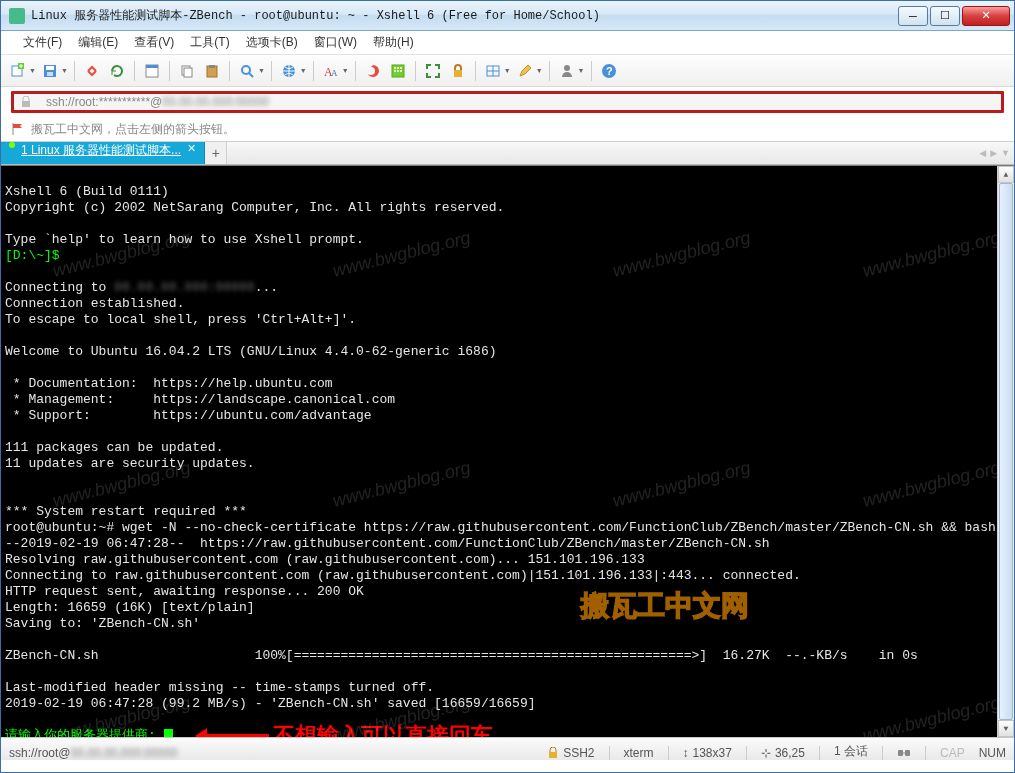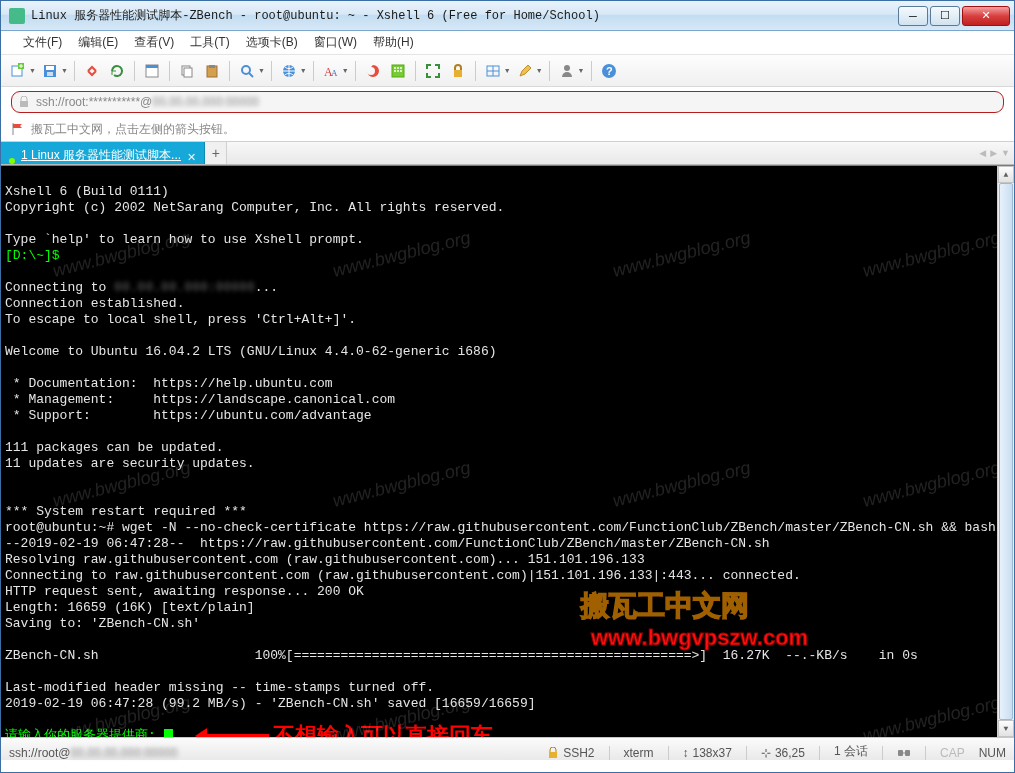--- a/index.html
+++ b/index.html
@@ -14,28 +14,28 @@
 .menubar { height:24px; background:#fff; display:flex; align-items:center; padding:0 16px; gap:4px; border-bottom:1px solid #e4e4e4; }
 .menu-item { padding:2px 6px; color:#333; cursor:default; }
 
 .toolbar { height:32px; background:linear-gradient(to bottom,#fdfdfd,#f0f0f0); display:flex; align-items:center; padding:0 6px; gap:3px; border-bottom:1px solid #d9d9d9; }
 .tb-btn { width:22px; height:22px; display:flex; align-items:center; justify-content:center; border-radius:2px; }
 .tb-btn svg { width:16px; height:16px; }
 .tb-sep { width:1px; height:20px; background:#ccc; margin:0 3px; }
 .tb-drop { font-size:7px; color:#666; margin-left:-3px; cursor:default; }
 
 .addrbar { height:30px; padding:4px 10px; display:flex; align-items:center; }
-.addr-input { flex:1; height:22px; background:#f5f5f5; border:1px solid #b91c1c; border-radius:9px; display:flex; align-items:center; padding:0 6px; gap:6px; color:#888; }
+.addr-input { flex:1; height:22px; background:#f5f5f5; border:3px solid #b91c1c; border-radius:1px; display:flex; align-items:center; padding:0 6px; gap:14px; color:#888; }
 .lock-ico { width:12px; height:12px; }
 
 .hintbar { height:24px; padding:2px 10px; display:flex; align-items:center; color:#888; gap:6px; }
 .flag-ico { width:14px; height:14px; }
 
 .tabbar { height:24px; background:linear-gradient(to bottom,#f8f8f8,#e8e8e8); display:flex; align-items:stretch; border-top:1px solid #d0d0d0; border-bottom:1px solid #bababa; position:relative; }
-.tab { background:#16a8d8; color:#fff; display:flex; align-items:flex-end; padding:0 8px; gap:6px; font-size:12px; max-width:240px; border-right:1px solid #0d8ab4; }
+.tab { background:#16a8d8; color:#fff; display:flex; align-items:flex-start; padding:0 8px; gap:6px; font-size:12px; max-width:240px; border-right:1px solid #0d8ab4; }
 .tab-dot { width:6px; height:6px; background:#7fff00; border-radius:50%; }
 .tab-text { text-decoration:underline; white-space:nowrap; overflow:hidden; text-overflow:ellipsis; }
 .tab-close { font-size:11px; opacity:.9; }
 .tab-add { width:22px; background:#f0f0f0; display:flex; align-items:center; justify-content:center; color:#666; font-size:14px; border-right:1px solid #d0d0d0; }
 .tab-nav { position:absolute; right:4px; top:0; bottom:0; display:flex; align-items:center; gap:4px; color:#bbb; font-size:9px; }
 
 .terminal { background:#000; color:#e5e5e5; font-family:"Consolas","Courier New",monospace; font-size:13px; line-height:16px; padding:2px 4px; height:572px; overflow:hidden; position:relative; white-space:pre; border-top: 1px solid #7a7a7a;}
 .t-green { color:#00ff00; }
 .t-white { color:#e5e5e5; }
 .cursor-block { display:inline-block; width:9px; height:14px; background:#00ff00; vertical-align:middle; }
@@ -284,21 +284,20 @@
 <span class="t-white">2019-02-19 06:47:28 (99.2 MB/s) - 'ZBench-CN.sh' saved [16659/16659]</span>
 
 <span class="t-green">请输入你的服务器提供商: </span><span class="cursor-block"></span>
 <div class="arrow-annot">
   <div class="arrow-line"></div>
   <div class="annot-text">不想输入可以直接回车</div>
 </div>
 
 
 <div class="wm-title">搬瓦工中文网</div>
-<div class="wm-url">www.bwgvpszw.com</div>
 <div class="wm-diag" style="left:50px; top:80px;">www.bwgblog.org</div>
 <div class="wm-diag" style="left:330px; top:80px;">www.bwgblog.org</div>
 <div class="wm-diag" style="left:610px; top:80px;">www.bwgblog.org</div>
 <div class="wm-diag" style="left:860px; top:80px;">www.bwgblog.org</div>
 <div class="wm-diag" style="left:50px; top:310px;">www.bwgblog.org</div>
 <div class="wm-diag" style="left:330px; top:310px;">www.bwgblog.org</div>
 <div class="wm-diag" style="left:610px; top:310px;">www.bwgblog.org</div>
 <div class="wm-diag" style="left:860px; top:310px;">www.bwgblog.org</div>
 <div class="wm-diag" style="left:50px; top:545px;">www.bwgblog.org</div>
 <div class="wm-diag" style="left:330px; top:545px;">www.bwgblog.org</div>

